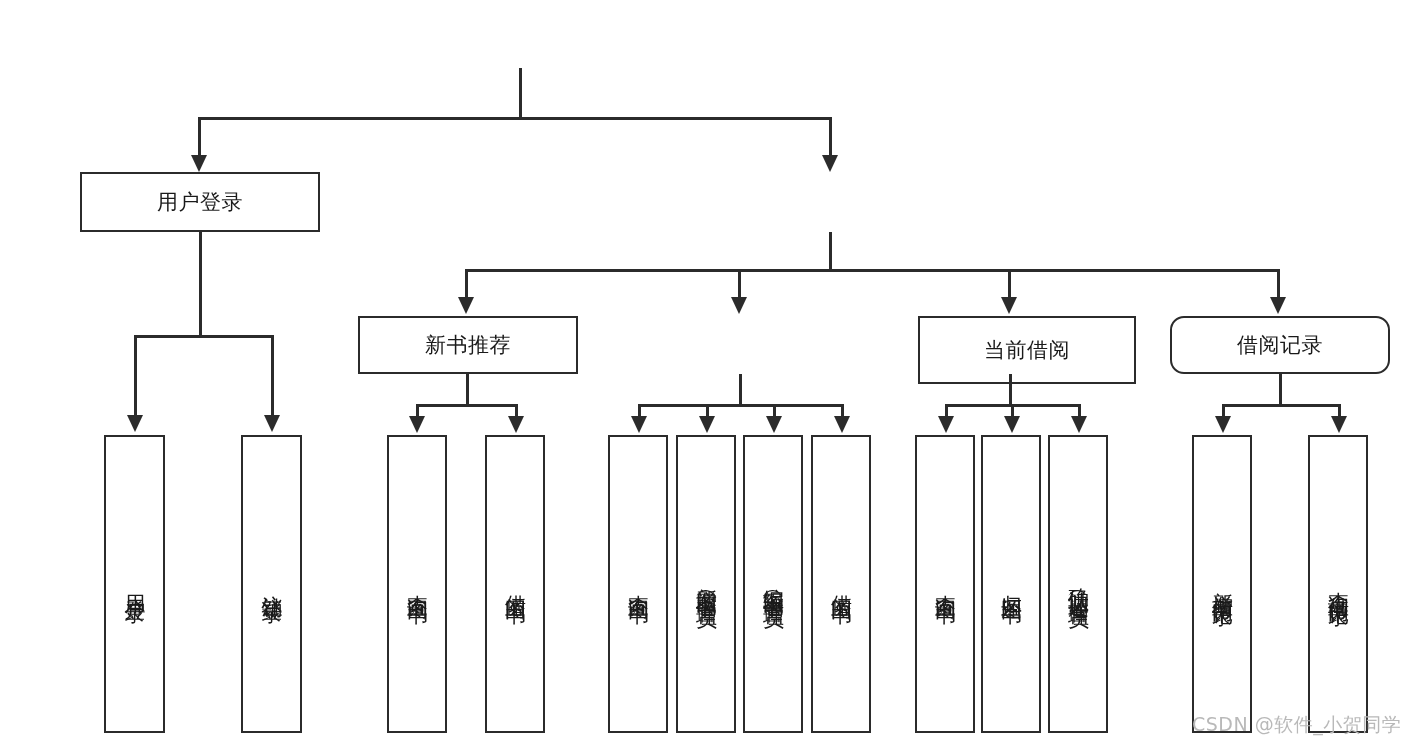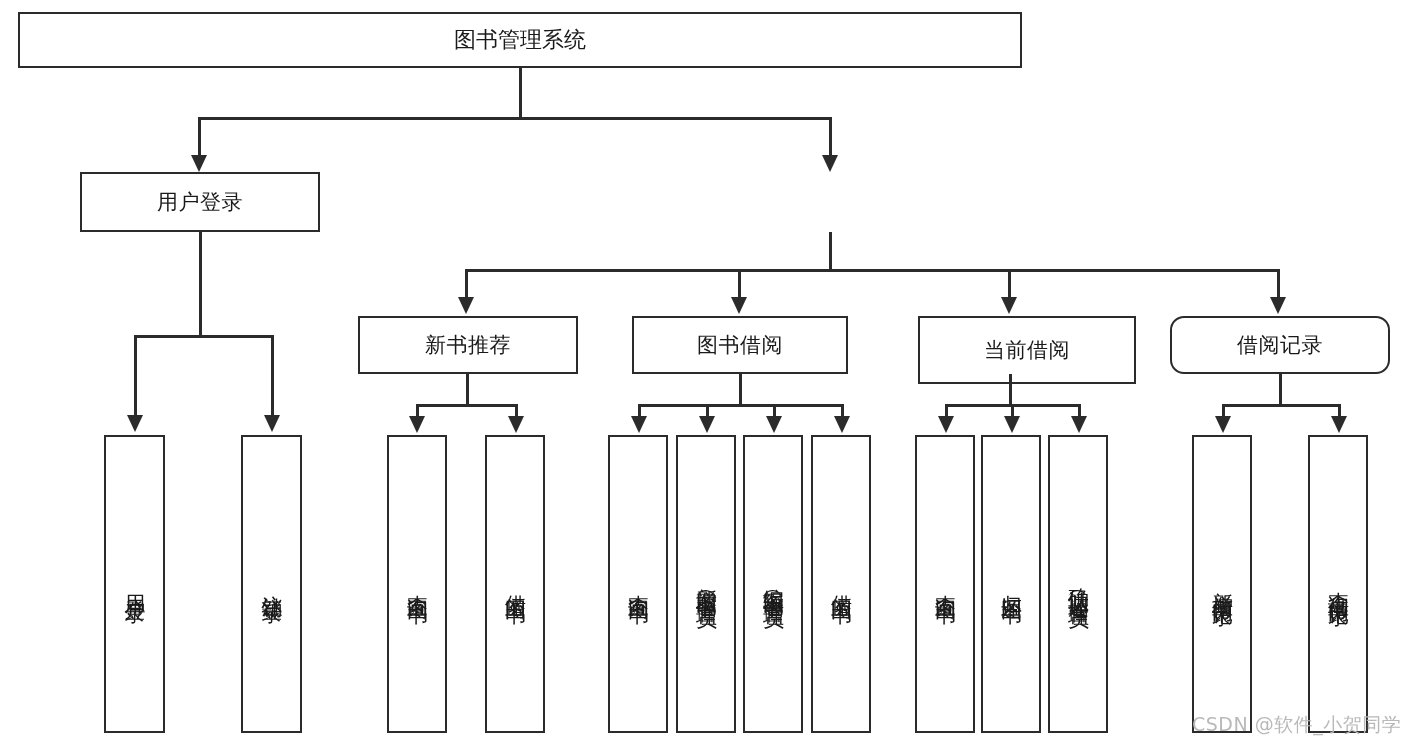--- a/index.html
+++ b/index.html
@@ -68,23 +68,20 @@
     font-size: 19px;
     white-space: nowrap;
     letter-spacing: 0.5px;
   }
 </style>
 </head>
 <body>
 
 <div id="canvas">
 
-  <div class="node root" style="left:18px; top:12px; width:1004px; height:56px;">
-    <span>图书管理系统</span>
-  </div>
 
   <div class="conn vline" style="left:519px; top:68px; height:51px;"></div>
 
   <div class="conn hline" style="left:198px; top:117px; width:634px;"></div>
   <div class="conn vline" style="left:198px; top:117px; height:40px;"></div>
   <div class="arrow" style="left:191px; top:155px;"></div>
   <div class="conn vline" style="left:829px; top:117px; height:40px;"></div>
   <div class="arrow" style="left:822px; top:155px;"></div>
 
   <div class="node h" style="left:80px; top:172px; width:240px; height:60px;">
@@ -105,23 +102,20 @@
   <div class="conn vline" style="left:738px; top:269px; height:30px;"></div>
   <div class="arrow" style="left:731px; top:297px;"></div>
   <div class="conn vline" style="left:1008px; top:269px; height:30px;"></div>
   <div class="arrow" style="left:1001px; top:297px;"></div>
   <div class="conn vline" style="left:1277px; top:269px; height:30px;"></div>
   <div class="arrow" style="left:1270px; top:297px;"></div>
 
   <div class="node h" style="left:358px; top:316px; width:220px; height:58px;">
     <span>新书推荐</span>
   </div>
-  <div class="node h" style="left:632px; top:316px; width:216px; height:58px;">
-    <span>图书借阅</span>
-  </div>
   <div class="node h" style="left:902px; top:316px; width:218px; height:68px;margin-left:16px;">
     <span>当前借阅</span>
   </div>
   <div class="node h" style="left:1170px; top:316px; width:220px; height:58px;border-radius:14px;">
     <span>借阅记录</span>
   </div>
 
   <div class="conn vline" style="left:466px; top:374px; height:32px;"></div>
   <div class="conn hline" style="left:416px; top:404px; width:102px;"></div>
   <div class="conn vline" style="left:416px; top:404px; height:14px;"></div>

